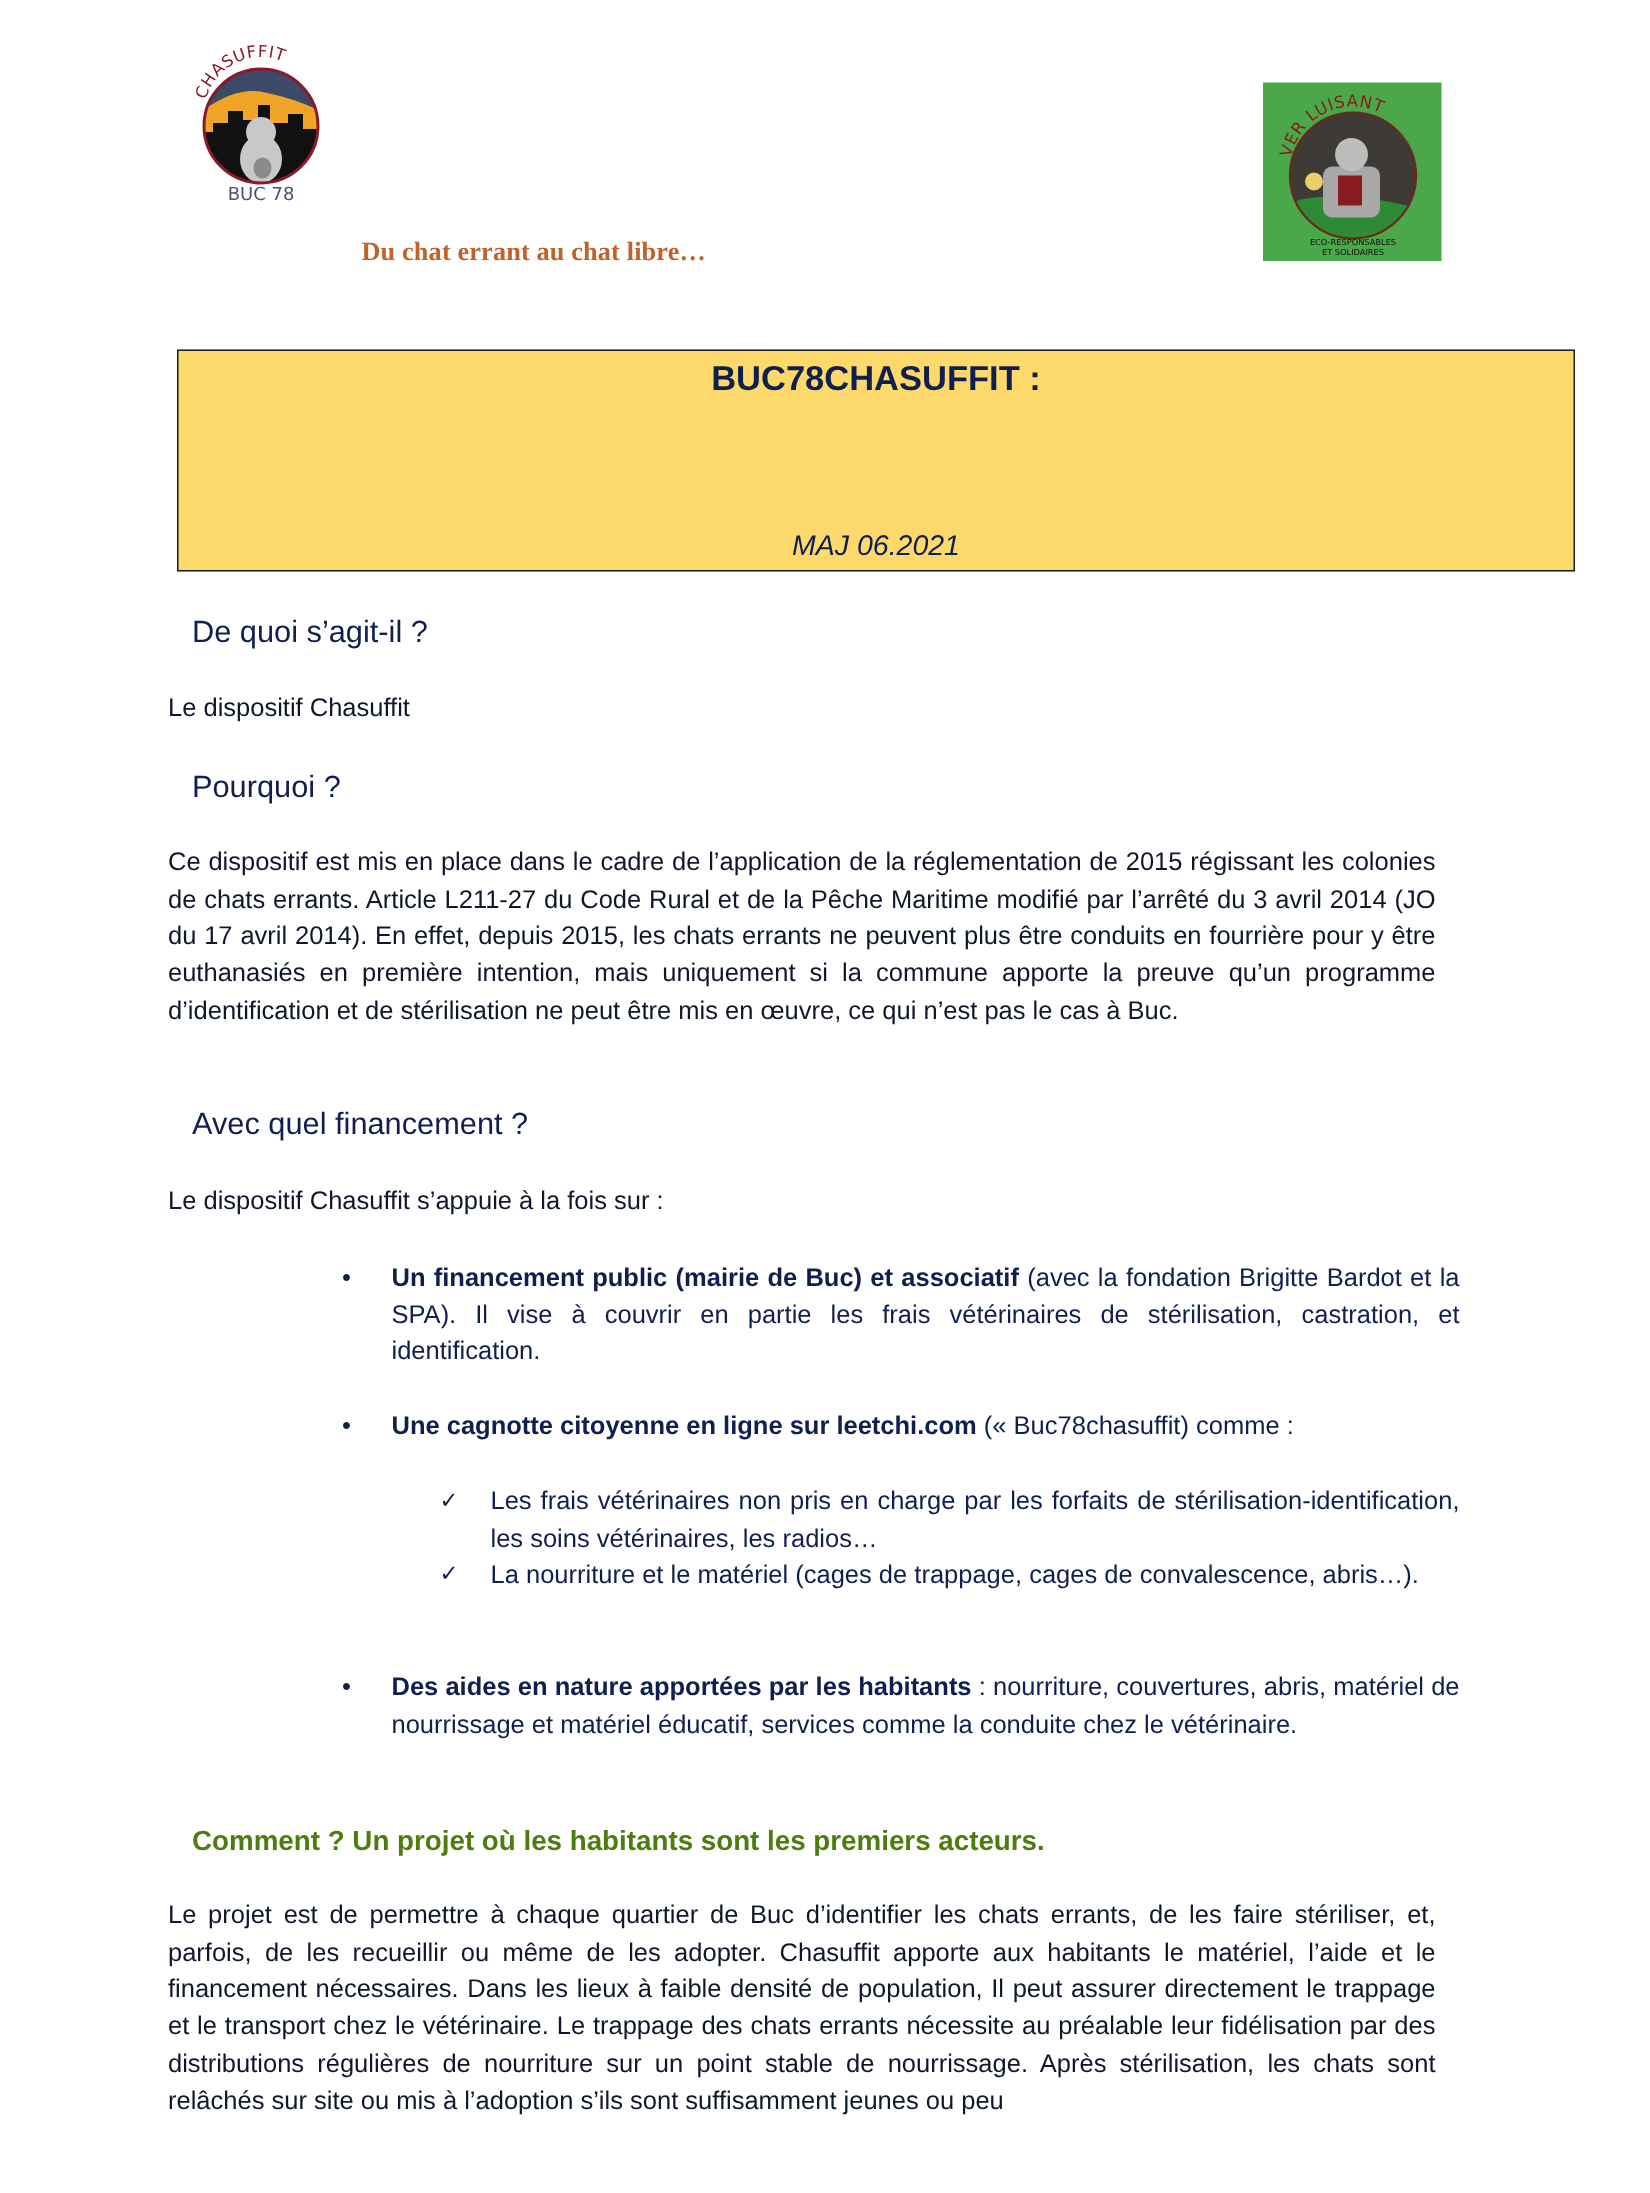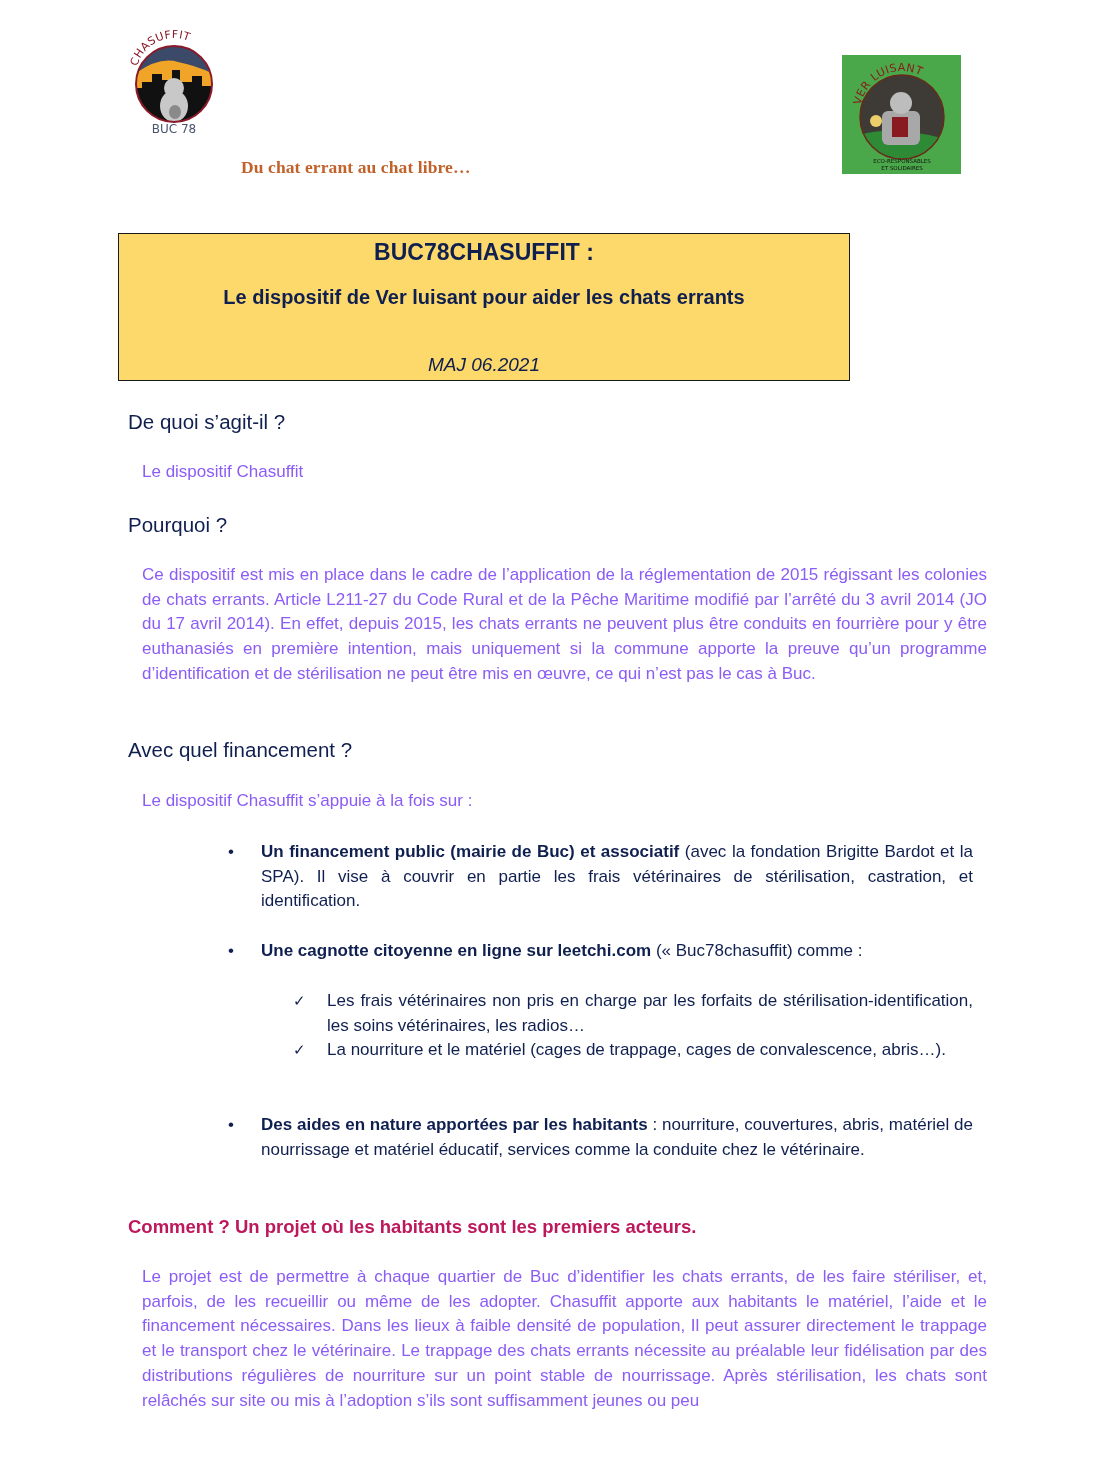--- a/index.html
+++ b/index.html
@@ -12,34 +12,34 @@
     
     .logo-chasuffit { left: 128px; top: 26px; width: 92px; height: 112px; }
     .logo-ver { left: 842px; top: 55px; width: 119px; height: 119px; background: #4aa84a; }
     .tagline {
       left: 241px; top: 157px; font-family: Liberation Serif, serif;
       font-weight: bold; font-size: 17.5px; color: #c0622a; letter-spacing: 0.1px; text-align: right;
     }
 
     
     .title-box {
-      left: 118px; top: 233px; width: 732px; height: 148px;
+      left: 118px; top: 233px; width: 932px; height: 148px;
       background: #fdd96b; border: 1.5px solid #1a1a1a; box-sizing: border-box;
       text-align: center; color: #0f1f4f;
     }
     .tb-line1 { position: absolute; left: 0; right: 0; top: 5px; font-size: 23px; font-weight: bold; }
     .tb-line2 { position: absolute; left: 0; right: 0; top: 52px; font-size: 20px; font-weight: bold; }
     .tb-line3 { position: absolute; left: 0; right: 0; top: 93px; font-size: 20px; font-weight: bold; font-style: italic; }
     .tb-line4 { position: absolute; left: 0; right: 0; top: 120px; font-size: 19px; font-style: italic; }
 
     
     .h2 { font-size: 20.5px; font-weight: normal; color: #0f1f4f; left: 128px; }
-    .h3 { font-size: 18.5px; font-weight: bold; color: #be185d; left: 128px; }
+    .h3 { font-size: 18.5px; font-weight: bold; color: #4d7c0f; left: 128px; }
     .p {
-      font-size: 17px; line-height: 24.7px; color: #8b5cf6; left: 142px; width: 845px;
+      font-size: 17px; line-height: 24.7px; color: #0f172a; left: 112px; width: 845px;
       text-align: justify;
     }
     .bullet-item { left: 228px; width: 745px; font-size: 17px; line-height: 24.7px; }
     .bullet-dot {
       position: absolute; left: 0; top: 0; width: 33px; font-size: 17px; line-height: 24.7px;
     }
     .bullet-text { margin-left: 33px; text-align: justify; }
     .check-item { left: 293px; width: 680px; font-size: 17px; line-height: 24.7px; }
     .check-mark { position: absolute; left: 0; top: 0; width: 34px; font-size: 15px; line-height: 24.7px; }
     .check-text { margin-left: 34px; text-align: justify; }
@@ -94,21 +94,20 @@
     </text>
     <text x="60" y="108" text-anchor="middle" font-family="DejaVu Sans, sans-serif" font-size="5.5" fill="#111">ECO-RESPONSABLES</text>
     <text x="60" y="115" text-anchor="middle" font-family="DejaVu Sans, sans-serif" font-size="5.5" fill="#111">ET SOLIDAIRES</text>
   </svg>
 </div>
 
 <div class="abs tagline">Du chat errant au chat libre…</div>
 
 <div class="abs title-box">
   <div class="tb-line1">BUC78CHASUFFIT :</div>
-  <div class="tb-line2">Le dispositif de Ver luisant pour aider les chats errants</div>
   <div class="tb-line4">MAJ 06.2021</div>
 </div>
 
 <div class="abs h2" style="top:410px;">De quoi s’agit-il ?</div>
 <div class="abs p" style="top:460px;">Le dispositif Chasuffit</div>
 
 <div class="abs h2" style="top:513px;">Pourquoi ?</div>
 <div class="abs p" style="top:563px;">Ce dispositif est mis en place dans le cadre de l’application de la réglementation de 2015 régissant les colonies de chats errants. Article L211-27 du Code Rural et de la Pêche Maritime modifié par l’arrêté du 3 avril 2014 (JO du 17 avril 2014). En effet, depuis 2015, les chats errants ne peuvent plus être conduits en fourrière pour y être euthanasiés en première intention, mais uniquement si la commune apporte la preuve qu’un programme d’identification et de stérilisation ne peut être mis en œuvre, ce qui n’est pas le cas à Buc.</div>
 
 <div class="abs h2" style="top:738px;">Avec quel financement ?</div>

